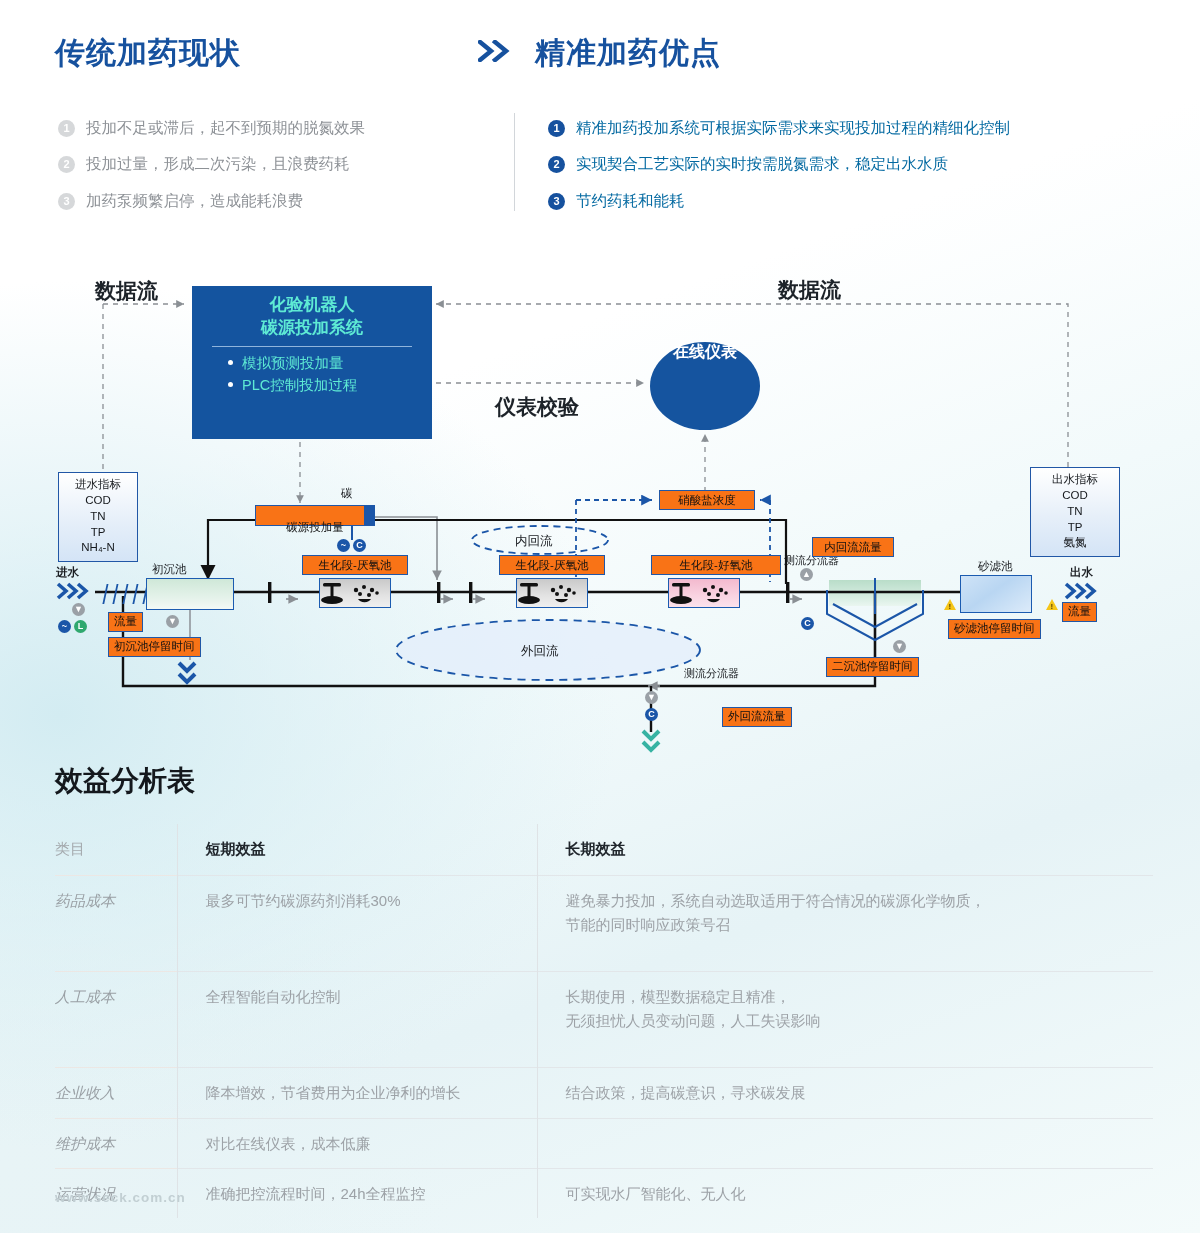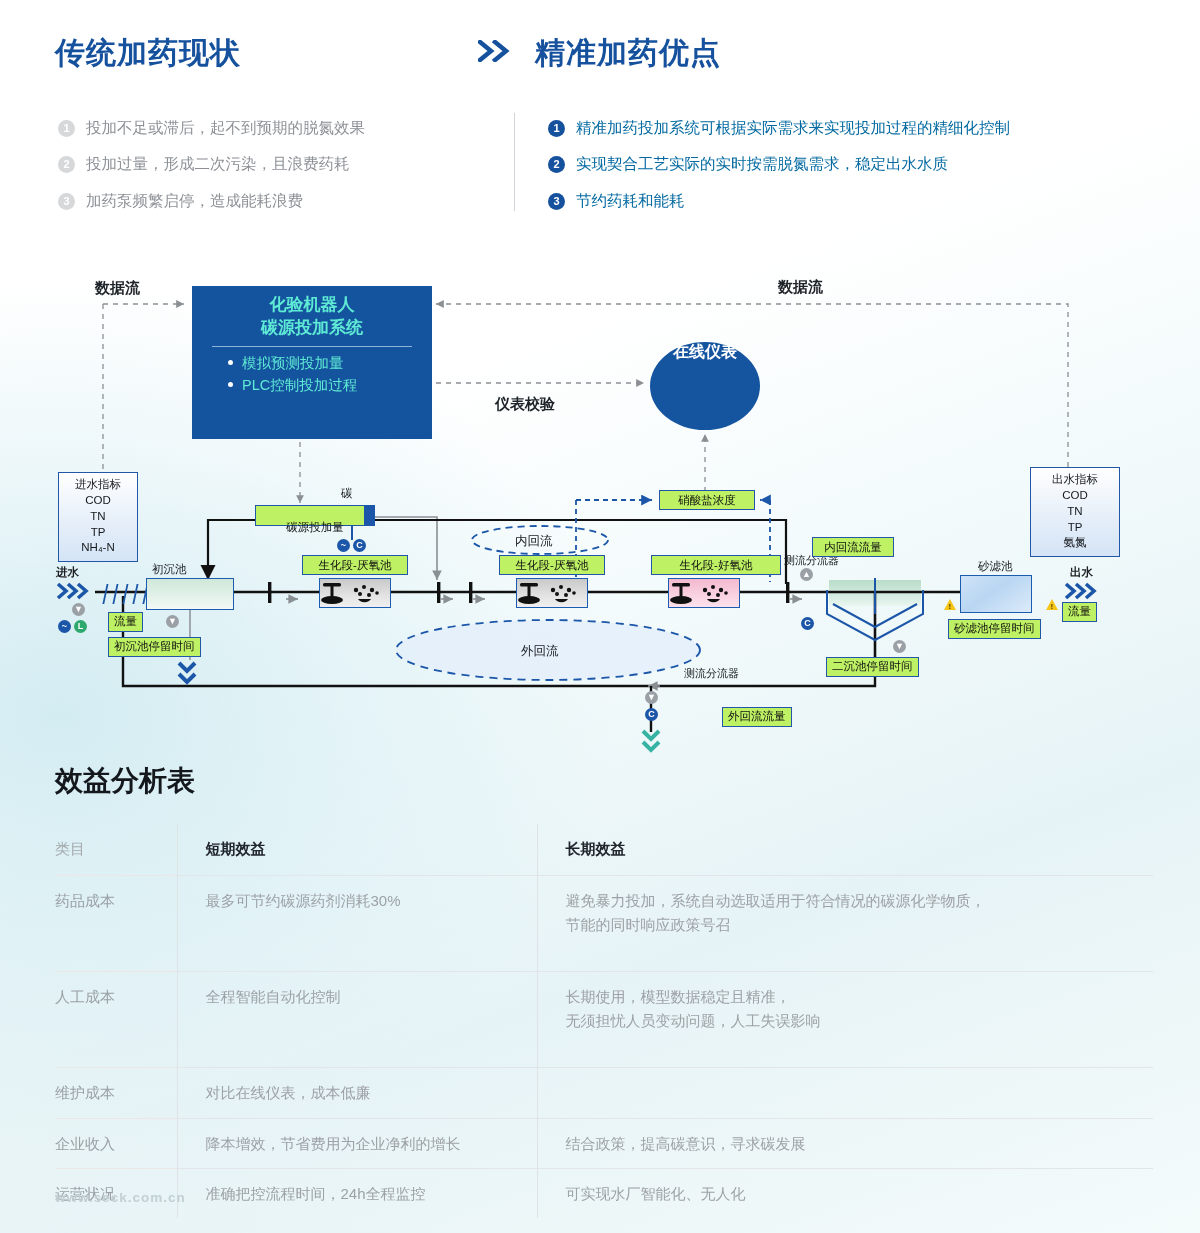--- a/index.html
+++ b/index.html
@@ -67,32 +67,32 @@
   .sysbox .bl span.dot { display:inline-block; width: 5px; height:5px;border-radius:50%;background:#fff;vertical-align:middle;margin-right:9px;margin-bottom:3px;}
 
   .ellipse-node {
     position: absolute; left: 650px; top: 80px; width: 110px; height: 88px;
     background: #15549f; border-radius: 50%;
     display: flex; justify-content: center;
     color: #fff; font-size: 16px; font-weight: bold;
   }
 
   
-  .flowlabel { font-size: 15px; font-weight: bold; color: #1d2329; }
+  .flowlabel { font-size: 21px; font-weight: bold; color: #1d2329; }
 
   
   .indicator {
     position: absolute; border: 1.6px solid #2157a6;
     background: linear-gradient(180deg,#ffffff 0%, #e6eff9 55%, #d4e4f6 100%);
     text-align: center; font-size: 11.5px; color: #15181c; line-height: 1.38;
     padding-top: 4px;
   }
   
   .tag {
-    position: absolute; border: 1.5px solid #2157a6; background: #bef264;
+    position: absolute; border: 1.5px solid #2157a6; background: #f97316;
     font-size: 11.5px; color: #111; text-align: center;
     line-height: 1; padding: 3px 5px; white-space: nowrap;
   }
   .plain { position: absolute; font-size: 11.5px; color: #1a1d21; white-space: nowrap; }
 
   .tank-primary {
     position: absolute; border: 1.8px solid #1b5bb0;
     background: linear-gradient(180deg,#cfe8d8 0%, #e9f4ee 75%, #f3f9f6 100%);
   }
   .tank-sand {
@@ -137,21 +137,21 @@
     font-size: 15px; font-weight: normal; line-height: 1.55;
     padding: 13px 0 13px 0;
   }
   table.benefit th { font-weight: bold; color: #20262c; font-size: 15px; padding-bottom: 15px; }
   table.benefit th.cat, table.benefit td.cat { color: #9aa0a5; padding-right: 22px; }
   table.benefit th.cat { color: #a4a9ad; font-weight: normal; }
   table.benefit td.short, table.benefit td.long { color: #9da2a7; }
   table.benefit td.short, table.benefit th.short { padding-left: 28px; border-left: 1px solid #dfe3e6; }
   table.benefit td.long, table.benefit th.long { padding-left: 28px; border-left: 1px solid #dfe3e6; }
   table.benefit tbody tr td { border-top: 1px solid #e2e6e9; }
-  table.benefit tbody tr td.cat { border-top: 1px solid #ece7e4; }
+  table.benefit tbody tr td.cat { border-top: 1px solid #ece7e4; font-style: italic; }
   table.benefit tbody tr.r-tall td { height: 96px; }
 
   .footer-url {
     position: absolute; left: 55px; top: 1190px;
     font-size: 13.5px; font-weight: bold; color: #c2cfd3; letter-spacing: 1px;
   }
 </style>
 </head>
 <body>
 
@@ -449,28 +449,28 @@
         <td class="long" style="white-space:pre-line">避免暴力投加，系统自动选取适用于符合情况的碳源化学物质，
 节能的同时响应政策号召</td>
       </tr>
       <tr class="r-tall">
         <td class="cat">人工成本</td>
         <td class="short">全程智能自动化控制</td>
         <td class="long" style="white-space:pre-line">长期使用，模型数据稳定且精准，
 无须担忧人员变动问题，人工失误影响</td>
       </tr>
       <tr>
+        <td class="cat">企业收入</td>
+        <td class="short">降本增效，节省费用为企业净利的增长</td>
+        <td class="long">结合政策，提高碳意识，寻求碳发展</td>
+      </tr>
+      <tr>
         <td class="cat">维护成本</td>
         <td class="short">对比在线仪表，成本低廉</td>
         <td class="long"></td>
-      </tr>
-      <tr>
-        <td class="cat">企业收入</td>
-        <td class="short">降本增效，节省费用为企业净利的增长</td>
-        <td class="long">结合政策，提高碳意识，寻求碳发展</td>
       </tr>
       <tr>
         <td class="cat">运营状况</td>
         <td class="short">准确把控流程时间，24h全程监控</td>
         <td class="long">可实现水厂智能化、无人化</td>
       </tr>
     </tbody>
   </table>
 </div>
 

